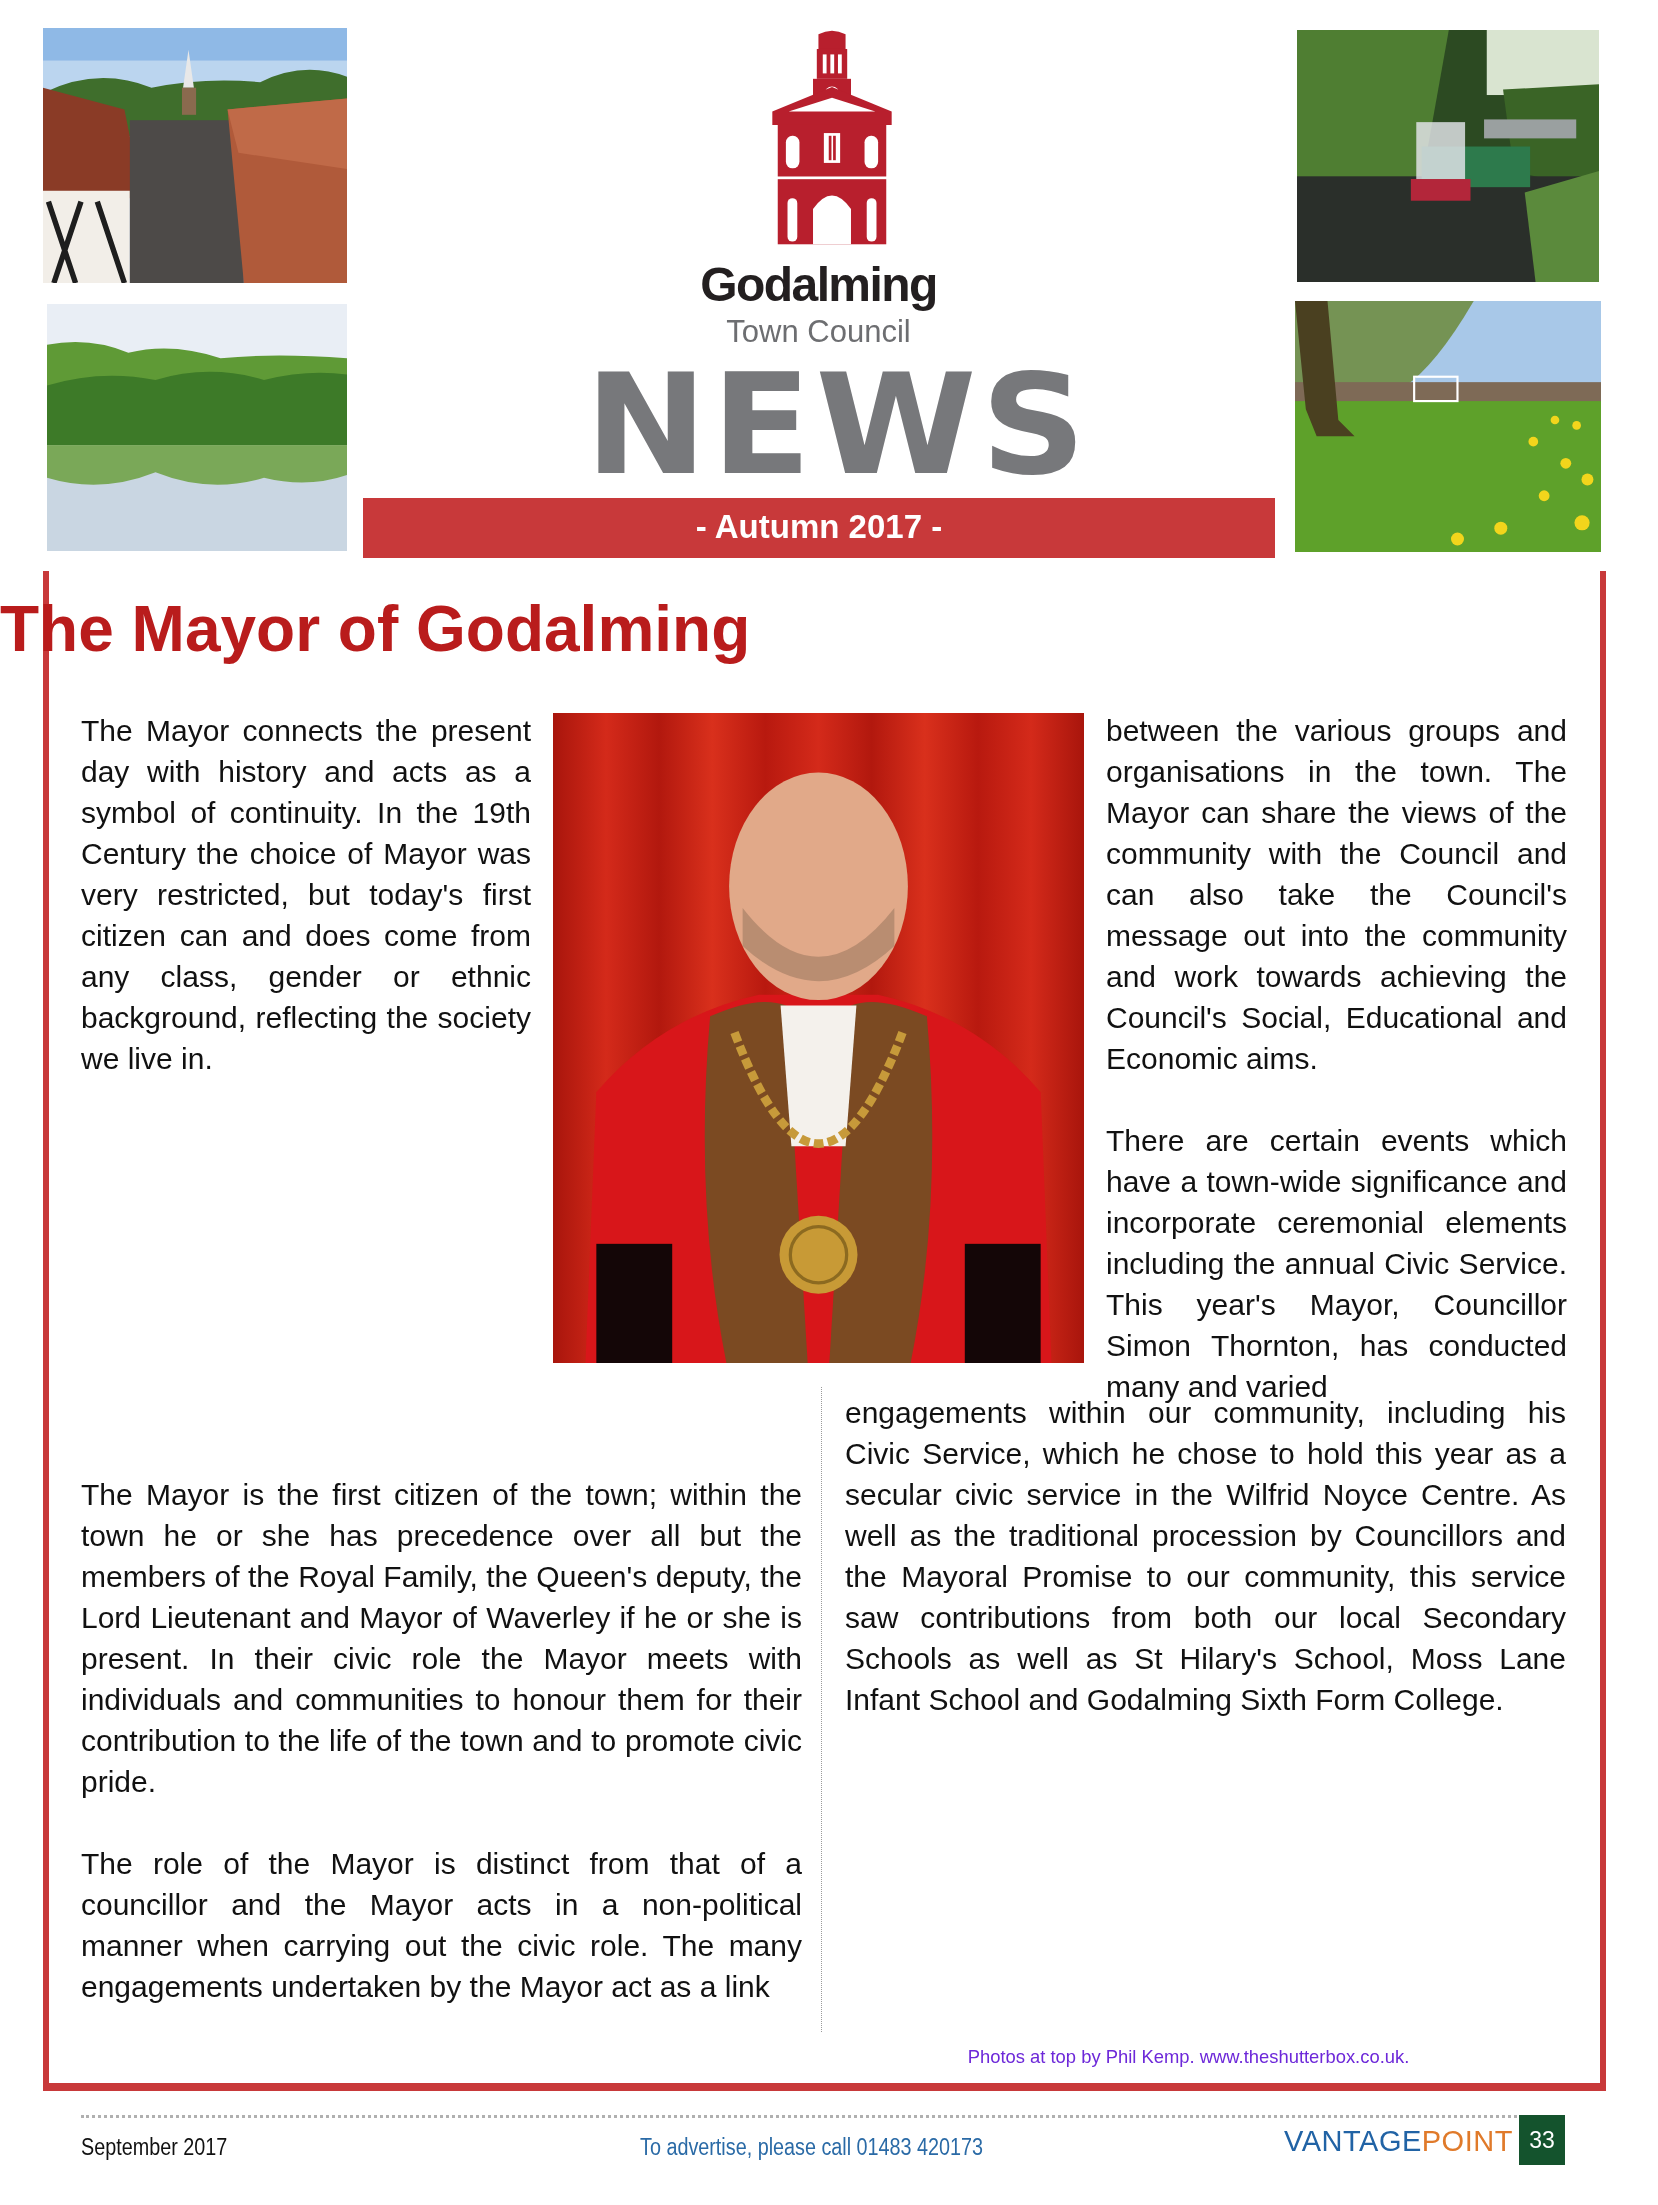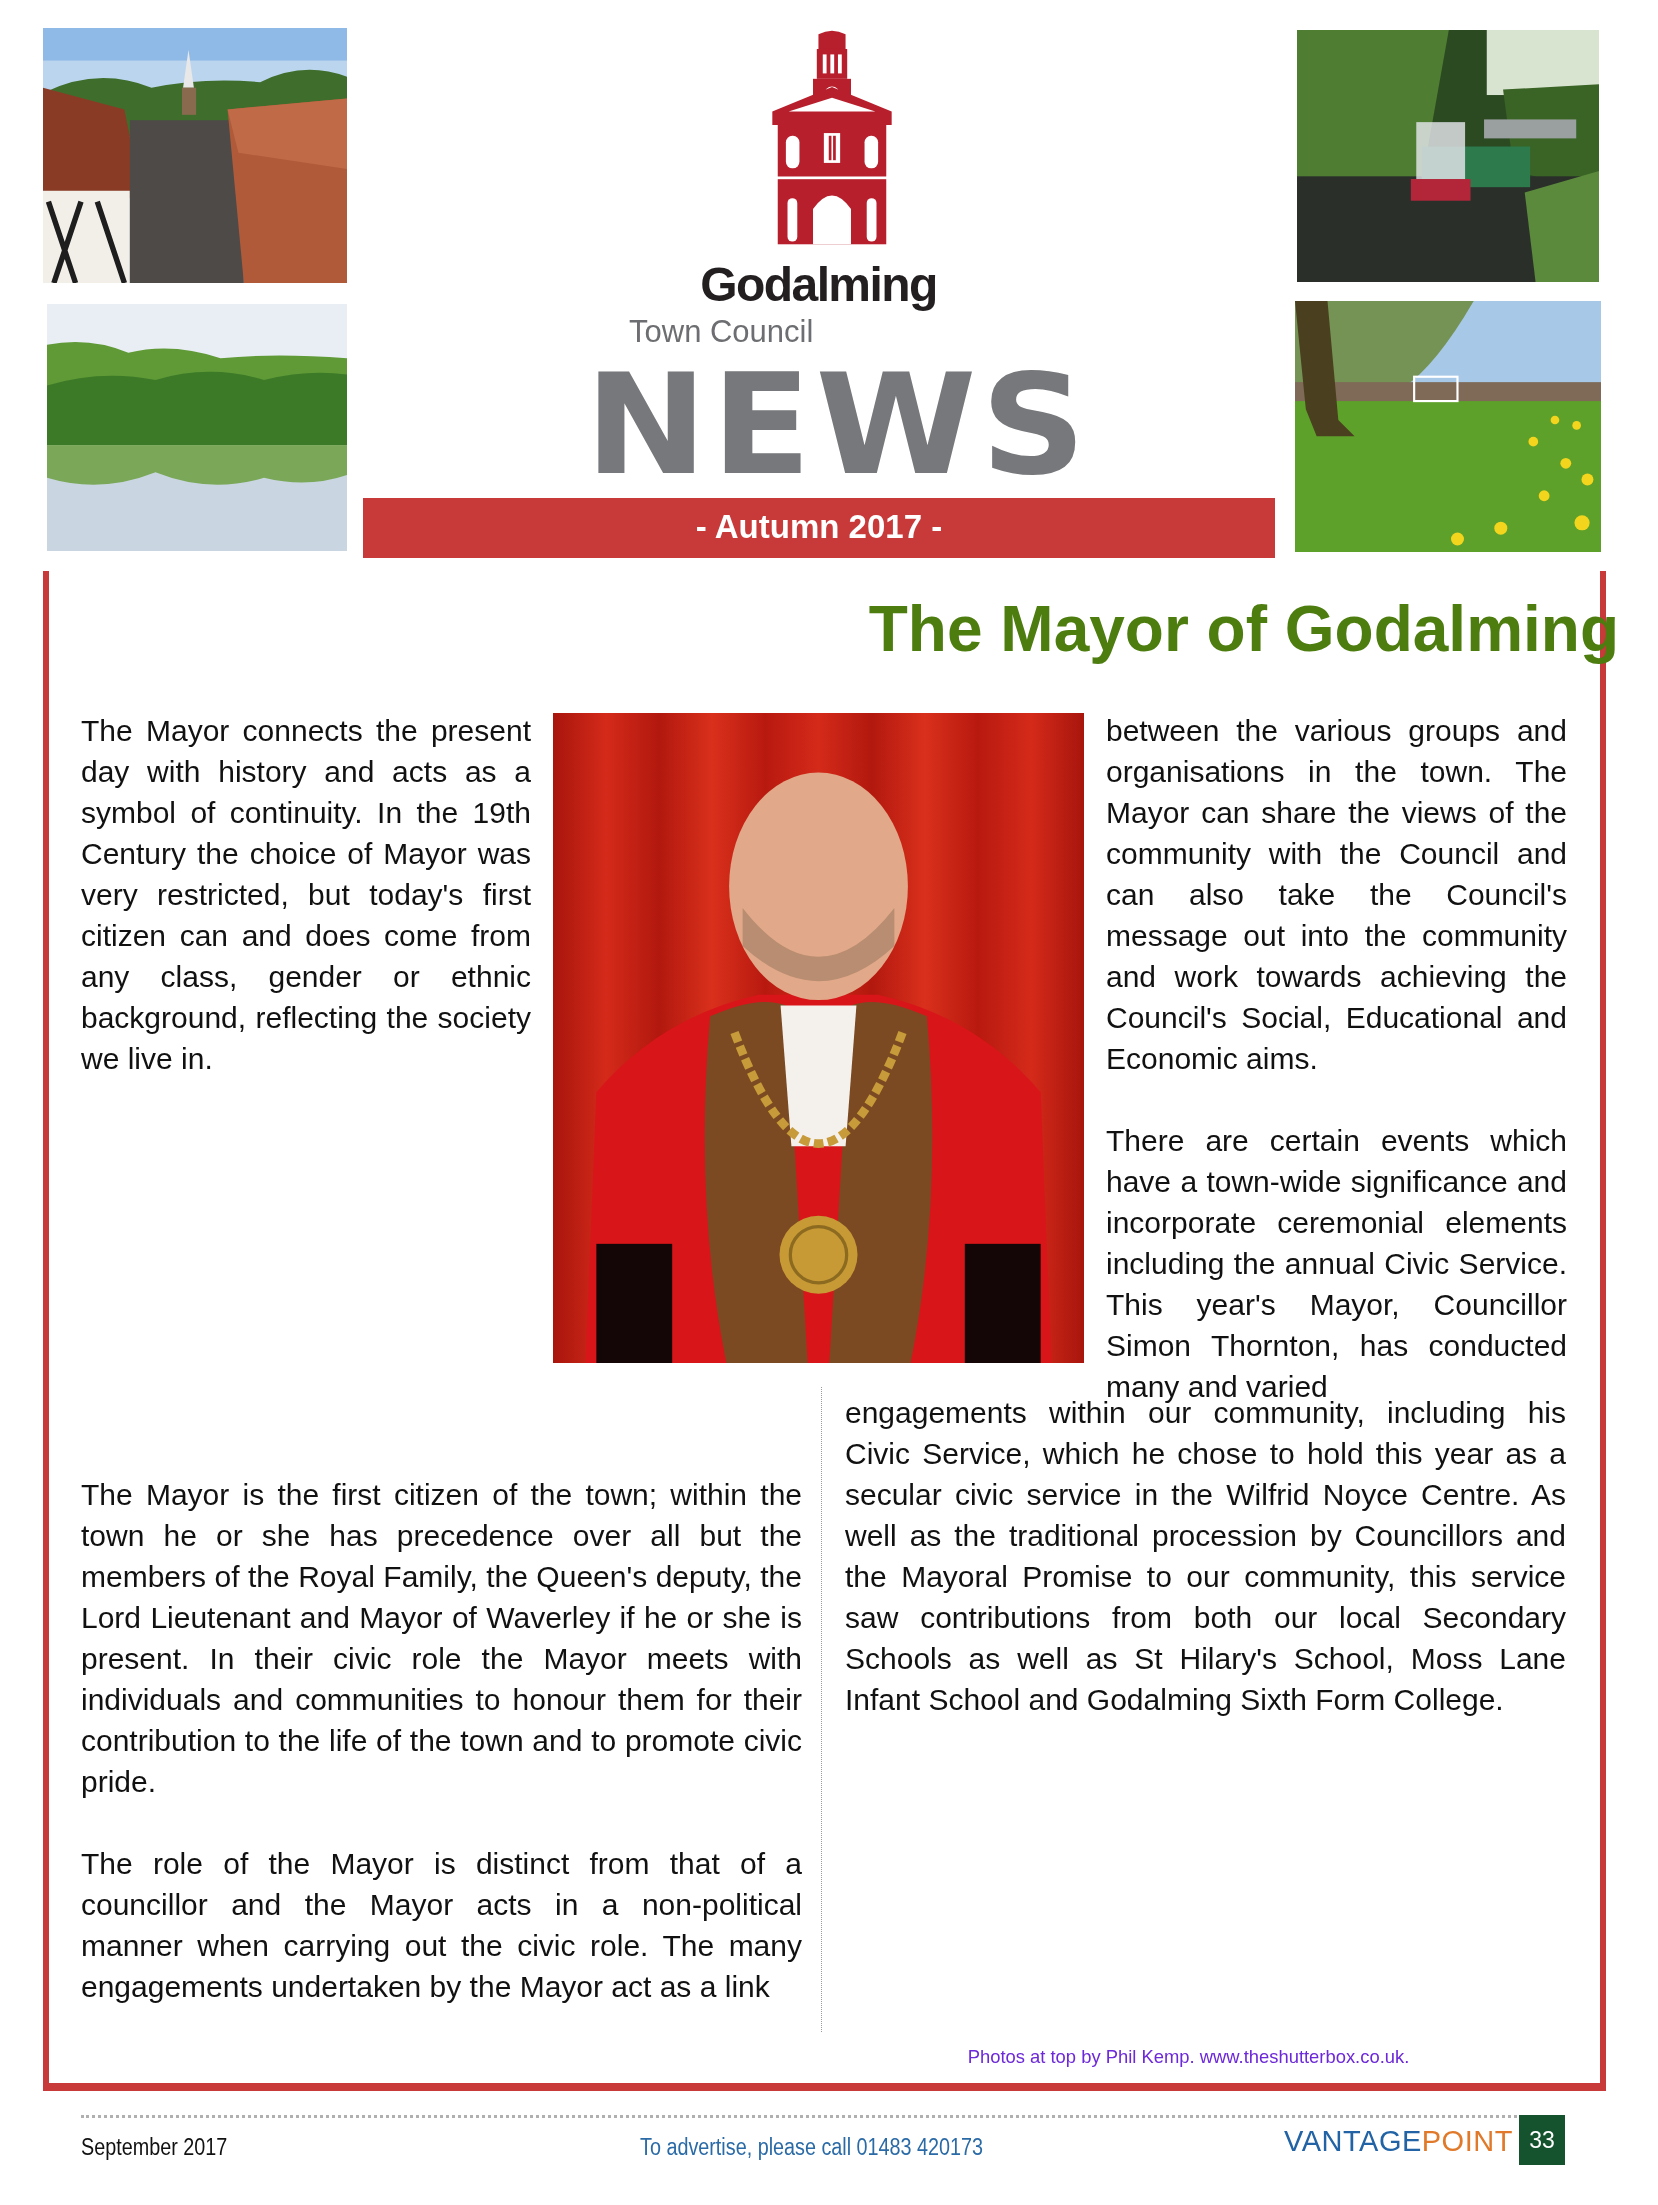--- a/index.html
+++ b/index.html
@@ -4,28 +4,28 @@
 <style>
   html, body { margin:0; padding:0; background:#ffffff; }
   body { width:1659px; height:2205px; position:relative; overflow:hidden; font-family:"Liberation Sans", sans-serif; }
   .abs { position:absolute; }
   .photo { position:absolute; overflow:hidden; }
   .photo svg { width:100%; height:100%; display:block; }
 
   
   #logo-tower { left:756px; top:30px; width:152px; height:217px; }
   #logo-wordmark { left:629px; top:247px; width:379px; text-align:center; font-weight:bold; font-size:48px; color:#231f20; letter-spacing:-1.6px; line-height:76px; }
-  #logo-sub { left:629px; top:314px; width:379px; font-size:31px; color:#6d6e71; line-height:36px; }
+  #logo-sub { left:629px; top:314px; width:379px; text-align:center; font-size:31px; color:#6d6e71; line-height:36px; }
   #news-title { left:585px; top:358px; width:477px; text-align:center; font-weight:900; font-size:146px; color:#77787b; line-height:135px; letter-spacing:4.3px; font-family:"DejaVu Sans", sans-serif; transform:scaleY(0.95); }
 
   #season-banner { left:363px; top:498px; width:912px; height:60px; background:#c8393a; color:#ffffff; font-weight:bold; font-size:33px; line-height:58px; text-align:center; }
 
   
   #article-box { left:43px; top:571px; width:1551px; height:1512px; border-left:6px solid #c8393a; border-right:6px solid #c8393a; border-bottom:8.1px solid #c8393a; }
-  #article-title { left:0; top:591px; width:1619px; text-align:right; font-weight:bold; font-size:64px; color:#4d7c0f; line-height:76px; }
+  #article-title { left:0; top:591px; width:1619px; text-align:left; font-weight:bold; font-size:64px; color:#b91c1c; line-height:76px; }
 
   .col { position:absolute; font-family:"Liberation Sans", sans-serif; font-size:30px; line-height:41px; color:#111111; text-align:justify; }
   .col p { margin:0 0 41px 0; }
   .col p:last-child { margin-bottom:0; }
 
   #col-left-top { left:81px; top:710px; width:450px; }
   #col-left-bottom { left:81px; top:1474px; width:721px; }
   #col-right-top { left:1106px; top:710px; width:461px; }
   #col-right-bottom { left:845px; top:1392px; width:721px; }
 

